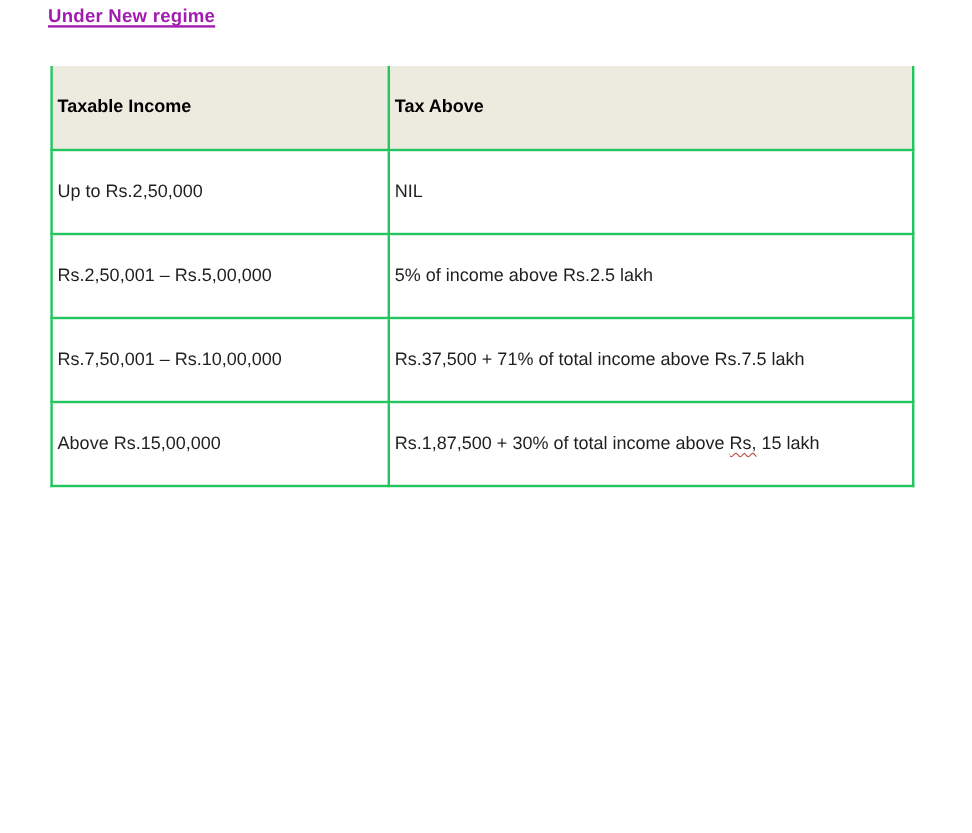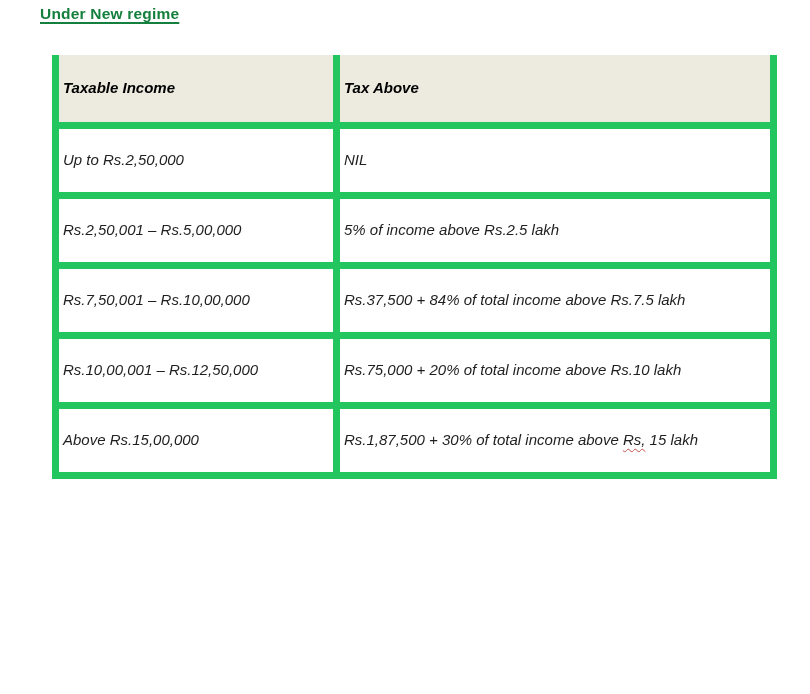--- a/index.html
+++ b/index.html
@@ -16,41 +16,40 @@
     width: 810px;
     height: 694px;
     background: #ffffff;
   }
   .doc-title {
     position: absolute;
     left: 40px;
     top: 5px;
     font-size: 15.5px;
     font-weight: bold;
-    color: #15803d;
+    color: #a21caf;
     text-decoration: underline;
     text-decoration-thickness: 1.5px;
     text-underline-offset: 3px;
     letter-spacing: 0.2px;
   }
   table.tax-table {
     position: absolute;
-    left: 52px;
+    left: 42px;
     top: 55px;
     width: 718px;
     border-collapse: collapse;
     table-layout: fixed;
     font-size: 15px;
-    font-style: italic;
   }
   table.tax-table col.c1 { width: 281px; }
   table.tax-table col.c2 { width: 437px; }
   table.tax-table th,
   table.tax-table td {
-    border: 7px solid #22c55e;
+    border: 2px solid #22c55e;
     height: 70px;
     padding: 2px 4px 2px 4px;
     vertical-align: middle;
     text-align: left;
     font-weight: normal;
     line-height: 1.25;
     white-space: nowrap;
     overflow: hidden;
   }
   table.tax-table thead th {
@@ -87,25 +86,21 @@
       <tr>
         <td>Up to Rs.2,50,000</td>
         <td>NIL</td>
       </tr>
       <tr>
         <td>Rs.2,50,001 – Rs.5,00,000</td>
         <td>5% of income above Rs.2.5 lakh</td>
       </tr>
       <tr>
         <td>Rs.7,50,001 – Rs.10,00,000</td>
-        <td>Rs.37,500 + 84% of total income above Rs.7.5 lakh</td>
-      </tr>
-      <tr>
-        <td>Rs.10,00,001 – Rs.12,50,000</td>
-        <td>Rs.75,000 + 20% of total income above Rs.10 lakh</td>
+        <td>Rs.37,500 + 71% of total income above Rs.7.5 lakh</td>
       </tr>
       <tr>
         <td>Above Rs.15,00,000</td>
         <td>
           <span>Rs.1,87,500 + 30% of total income above </span><span class="squiggle">Rs,</span><span> 15 lakh</span>
         </td>
       </tr>
     </tbody>
   </table>
 

